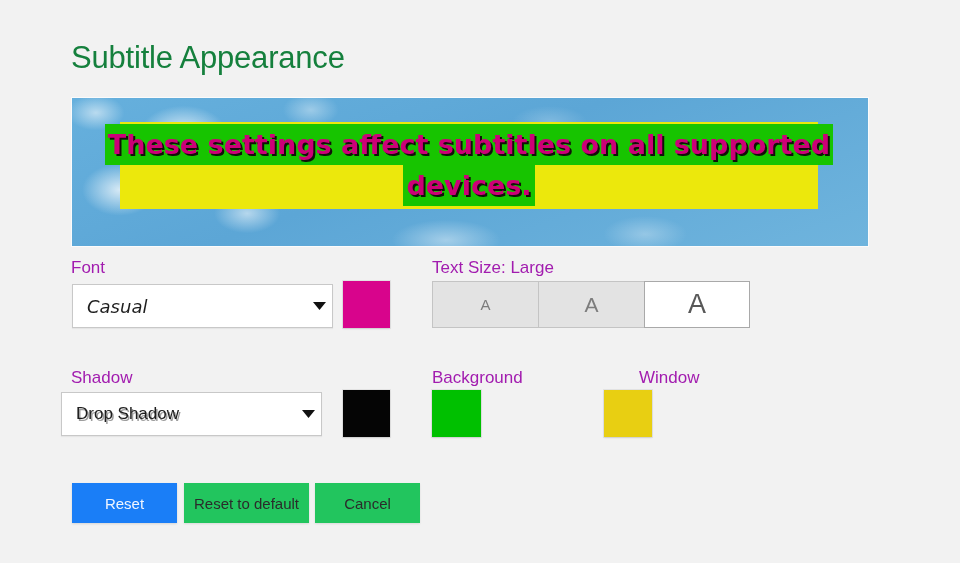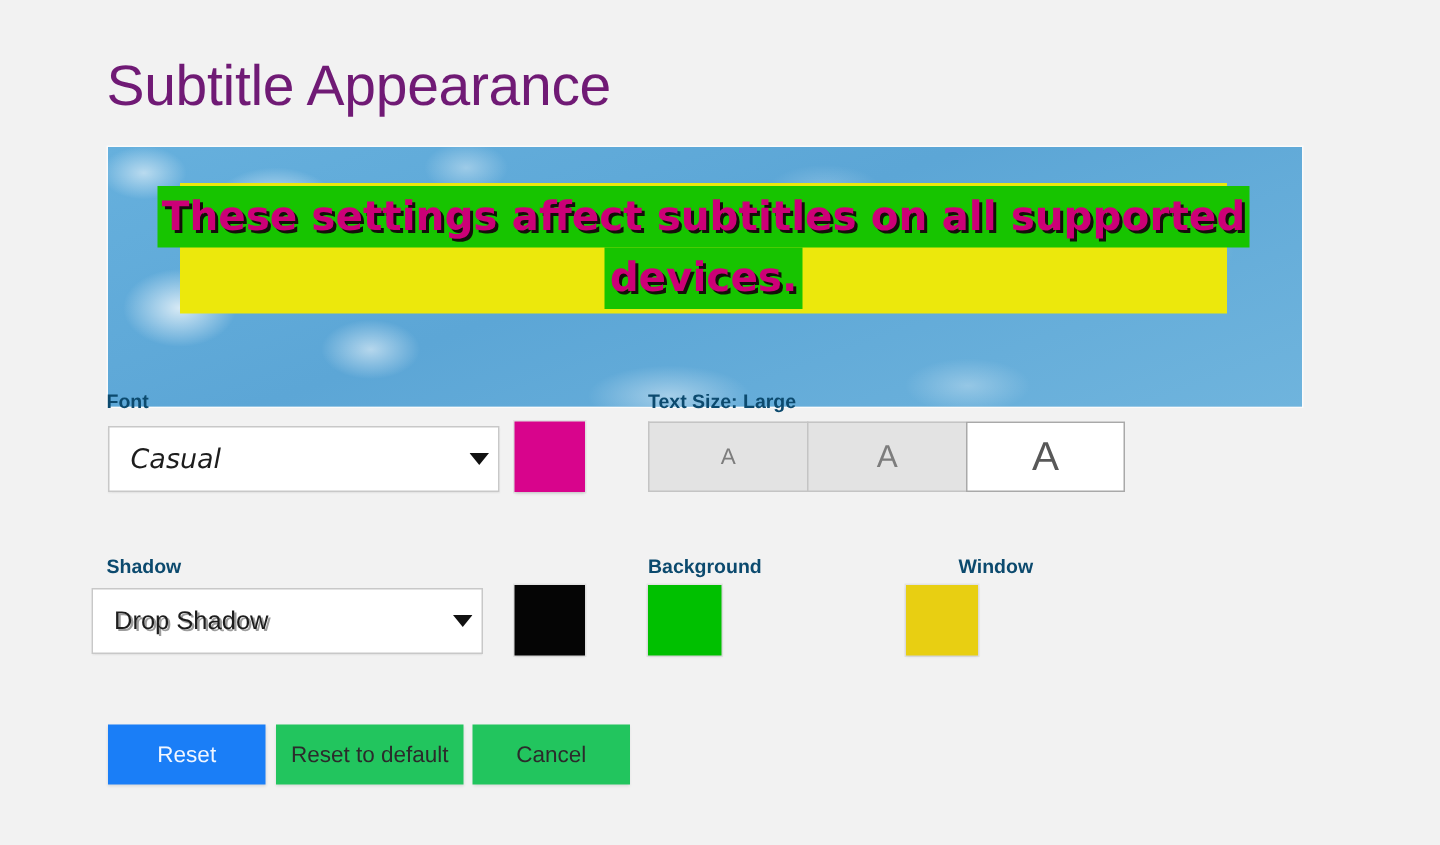--- a/index.html
+++ b/index.html
@@ -13,35 +13,35 @@
     font-family: "Liberation Sans", sans-serif;
     overflow: hidden;
     position: relative;
   }
 
   
   .page-title {
     position: absolute;
     left: 71px;
     top: 38px;
-    font-size: 38px;
+    font-size: 31px;
     font-weight: 400;
-    color: #701a75;
+    color: #15803d;
     letter-spacing: -0.2px;
     line-height: 40px;
     white-space: nowrap;
   }
 
   
   .preview {
     position: absolute;
     left: 72px;
     top: 98px;
     width: 796px;
-    height: 173px;
+    height: 148px;
     overflow: hidden;
     background: #5aa8d8;
     box-shadow: 0 0 0 1px rgba(255,255,255,0.65);
   }
   .sky {
     position: absolute;
     inset: 0;
     background:
       radial-gradient(ellipse 70px 45px at 14% 24%, rgba(255,255,255,0.80), rgba(255,255,255,0) 62%),
       radial-gradient(ellipse 58px 40px at 6% 62%, rgba(255,255,255,0.75), rgba(255,255,255,0) 65%),
@@ -77,25 +77,24 @@
     font-weight: bold;
     line-height: 41px;
     white-space: nowrap;
     padding: 0 3px;
     text-shadow: 2px 2px 0 rgba(20,0,10,0.92);
   }
 
   
   .field-label {
     position: absolute;
-    font-size: 13px;
-    color: #0c4a6e;
+    font-size: 17px;
+    color: #a21caf;
     line-height: 18px;
     white-space: nowrap;
-    font-weight: bold;
   }
 
   
   .select-box {
     position: absolute;
     background: #ffffff;
     border: 1px solid #c8c8c8;
     box-sizing: border-box;
     display: flex;
     align-items: center;

